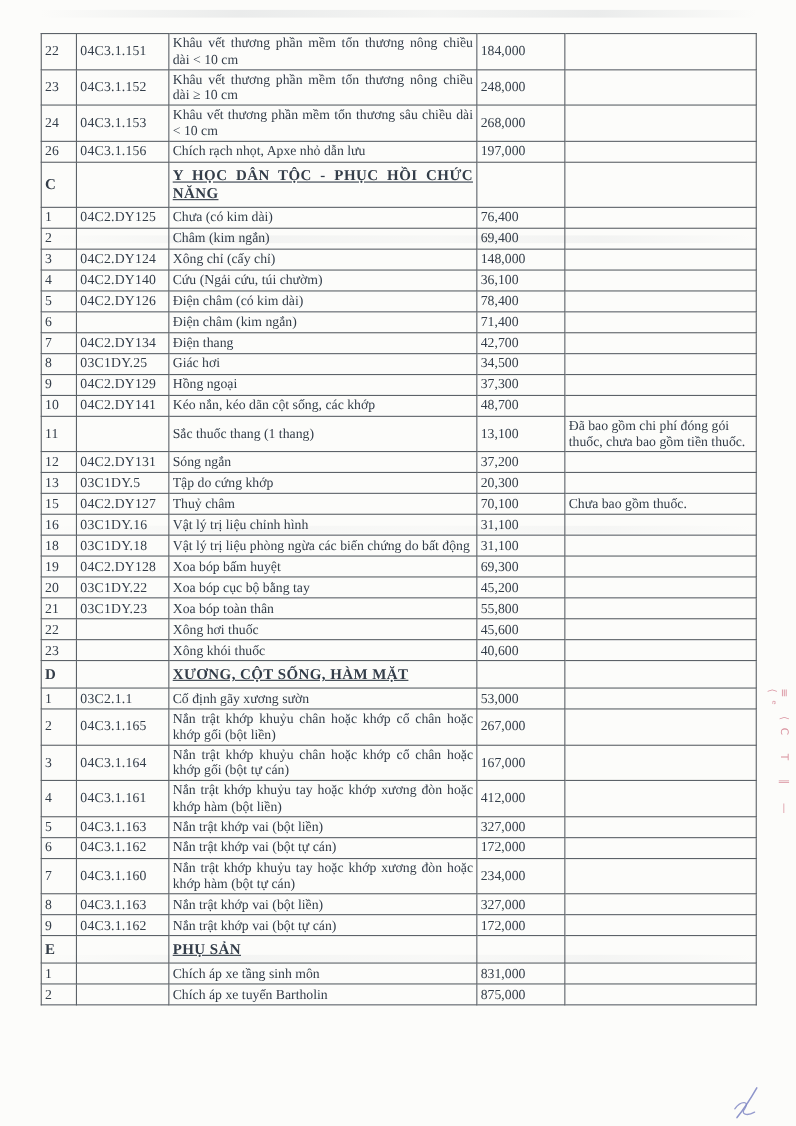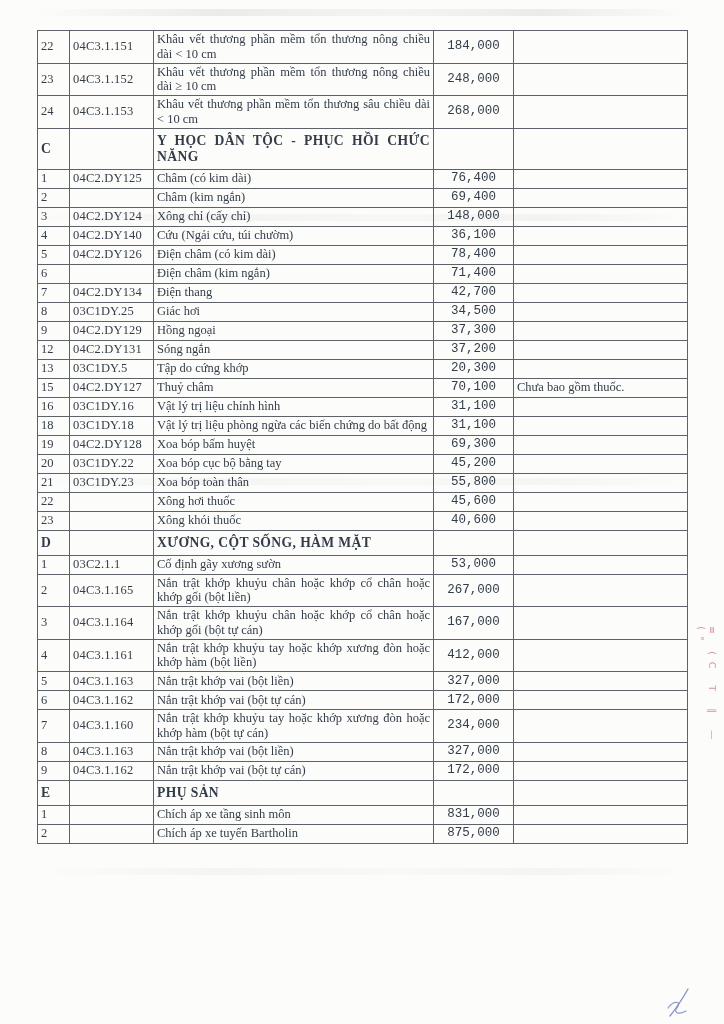--- a/index.html
+++ b/index.html
@@ -32,30 +32,30 @@
     font-size:12.5px;
     line-height:1.18;
     padding:1px 3px;
     height:16px;
     vertical-align:middle;
     overflow:hidden;
   }
   td.c-no{}
   td.c-code{font-size:11.8px;letter-spacing:.2px;}
   td.c-name{text-align:justify;padding:1px 5px 1px 5px;}
-  td.c-price{text-align:center;padding-right:7px;font-family:Liberation Mono, monospace;}
+  td.c-price{text-align:left;padding-right:7px;}
   td.c-note{
     font-size:9.4px;line-height:1.3;padding:1px 4px;color:#3a4551;text-align:left;
   }
   tr.section-row td{
     font-weight:bold;
     font-size:13.6px;
     padding-top:4px;padding-bottom:4px;
   }
-  tr.section-row td.c-name{letter-spacing:.4px;}
+  tr.section-row td.c-name{letter-spacing:.4px;text-decoration:underline;}
 
   
   .stamp-bleed{
     position:absolute;
     left:696px;top:626px;
     height:150px;
     writing-mode:vertical-rl;
     text-orientation:mixed;
     color:rgba(193,74,96,0.6);
     font-family:"DejaVu Sans", sans-serif;
@@ -101,31 +101,38 @@
         <td class="c-price">248,000</td>
         <td class="c-note"></td>
       </tr>
       <tr>
         <td class="c-no">24</td>
         <td class="c-code">04C3.1.153</td>
         <td class="c-name">Khâu vết thương phần mềm tổn thương sâu chiều dài &lt; 10 cm</td>
         <td class="c-price">268,000</td>
         <td class="c-note"></td>
       </tr>
+      <tr>
+        <td class="c-no">26</td>
+        <td class="c-code">04C3.1.156</td>
+        <td class="c-name">Chích rạch nhọt, Apxe nhỏ dẫn lưu</td>
+        <td class="c-price">197,000</td>
+        <td class="c-note"></td>
+      </tr>
       <tr class="section-row">
         <td class="c-no">C</td>
         <td class="c-code"></td>
         <td class="c-name">Y HỌC DÂN TỘC - PHỤC HỒI CHỨC NĂNG</td>
         <td class="c-price"></td>
         <td class="c-note"></td>
       </tr>
       <tr>
         <td class="c-no">1</td>
         <td class="c-code">04C2.DY125</td>
-        <td class="c-name">Châm (có kim dài)</td>
+        <td class="c-name">Chưa (có kim dài)</td>
         <td class="c-price">76,400</td>
         <td class="c-note"></td>
       </tr>
       <tr>
         <td class="c-no">2</td>
         <td class="c-code"></td>
         <td class="c-name">Châm (kim ngắn)</td>
         <td class="c-price">69,400</td>
         <td class="c-note"></td>
       </tr>
@@ -170,20 +177,34 @@
         <td class="c-name">Giác hơi</td>
         <td class="c-price">34,500</td>
         <td class="c-note"></td>
       </tr>
       <tr>
         <td class="c-no">9</td>
         <td class="c-code">04C2.DY129</td>
         <td class="c-name">Hồng ngoại</td>
         <td class="c-price">37,300</td>
         <td class="c-note"></td>
+      </tr>
+      <tr>
+        <td class="c-no">10</td>
+        <td class="c-code">04C2.DY141</td>
+        <td class="c-name">Kéo nắn, kéo dãn cột sống, các khớp</td>
+        <td class="c-price">48,700</td>
+        <td class="c-note"></td>
+      </tr>
+      <tr>
+        <td class="c-no">11</td>
+        <td class="c-code"></td>
+        <td class="c-name">Sắc thuốc thang (1 thang)</td>
+        <td class="c-price">13,100</td>
+        <td class="c-note">Đã bao gồm chi phí đóng gói thuốc, chưa bao gồm tiền thuốc.</td>
       </tr>
       <tr>
         <td class="c-no">12</td>
         <td class="c-code">04C2.DY131</td>
         <td class="c-name">Sóng ngắn</td>
         <td class="c-price">37,200</td>
         <td class="c-note"></td>
       </tr>
       <tr>
         <td class="c-no">13</td>

